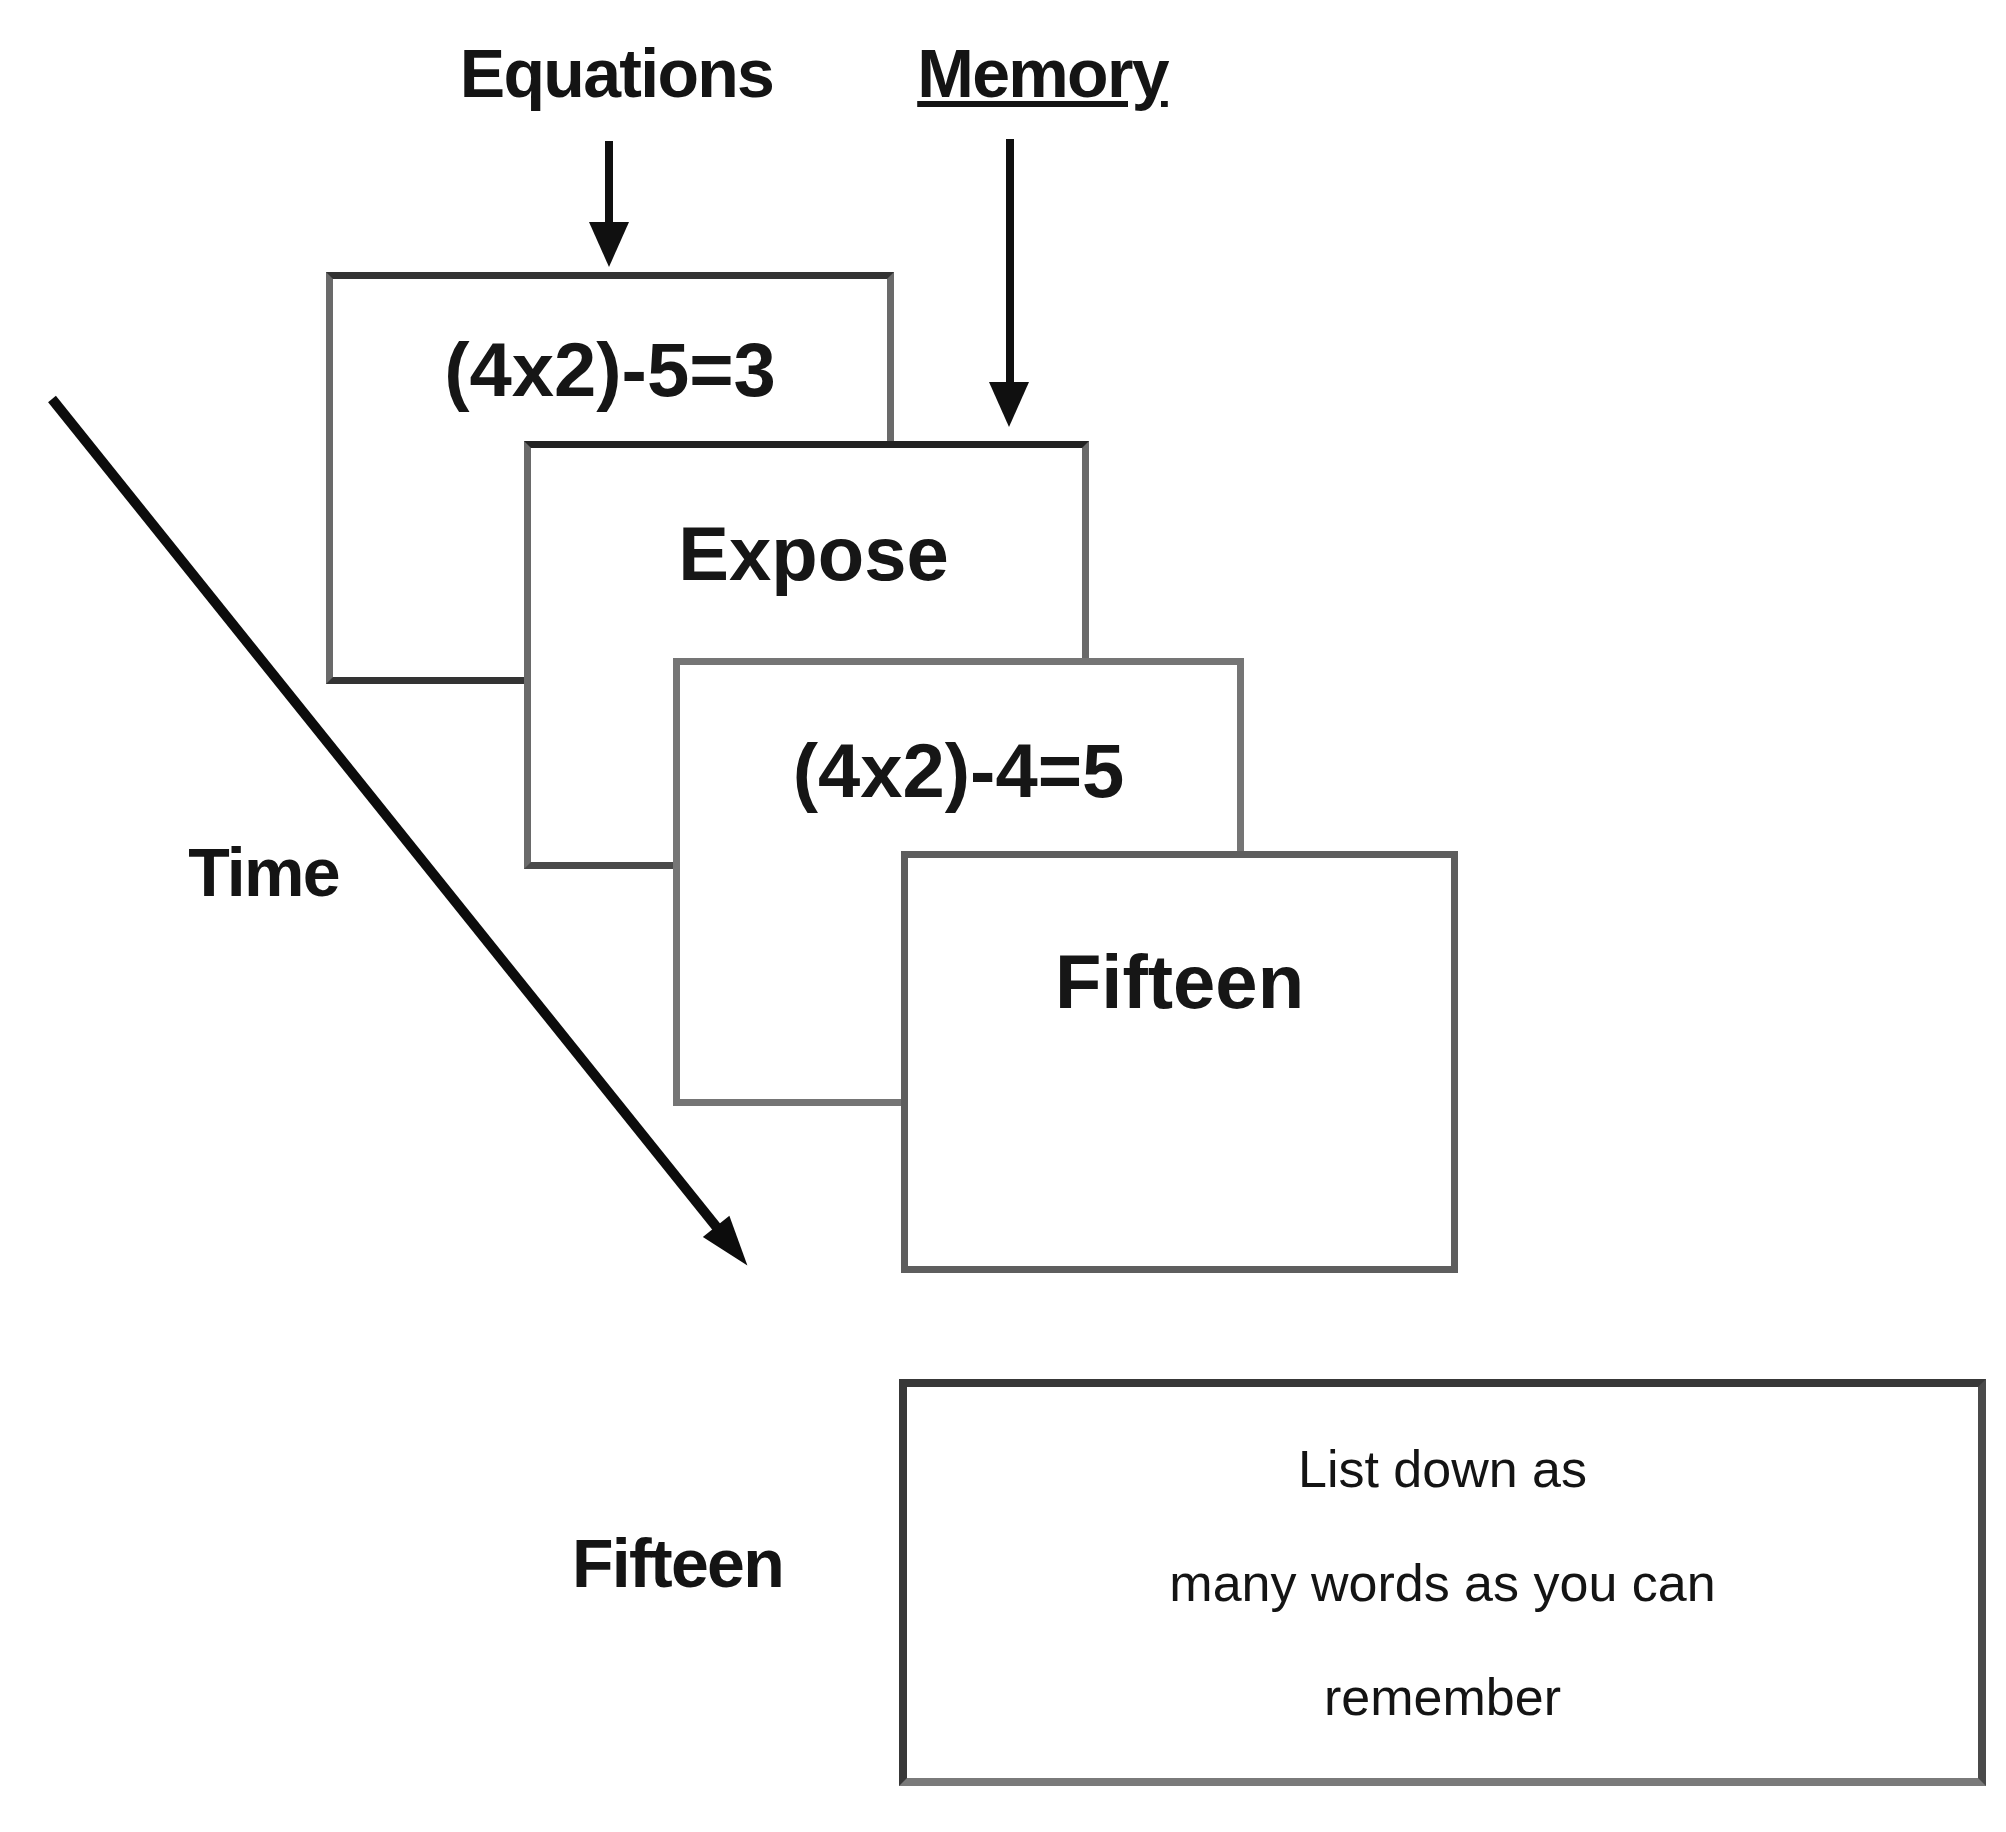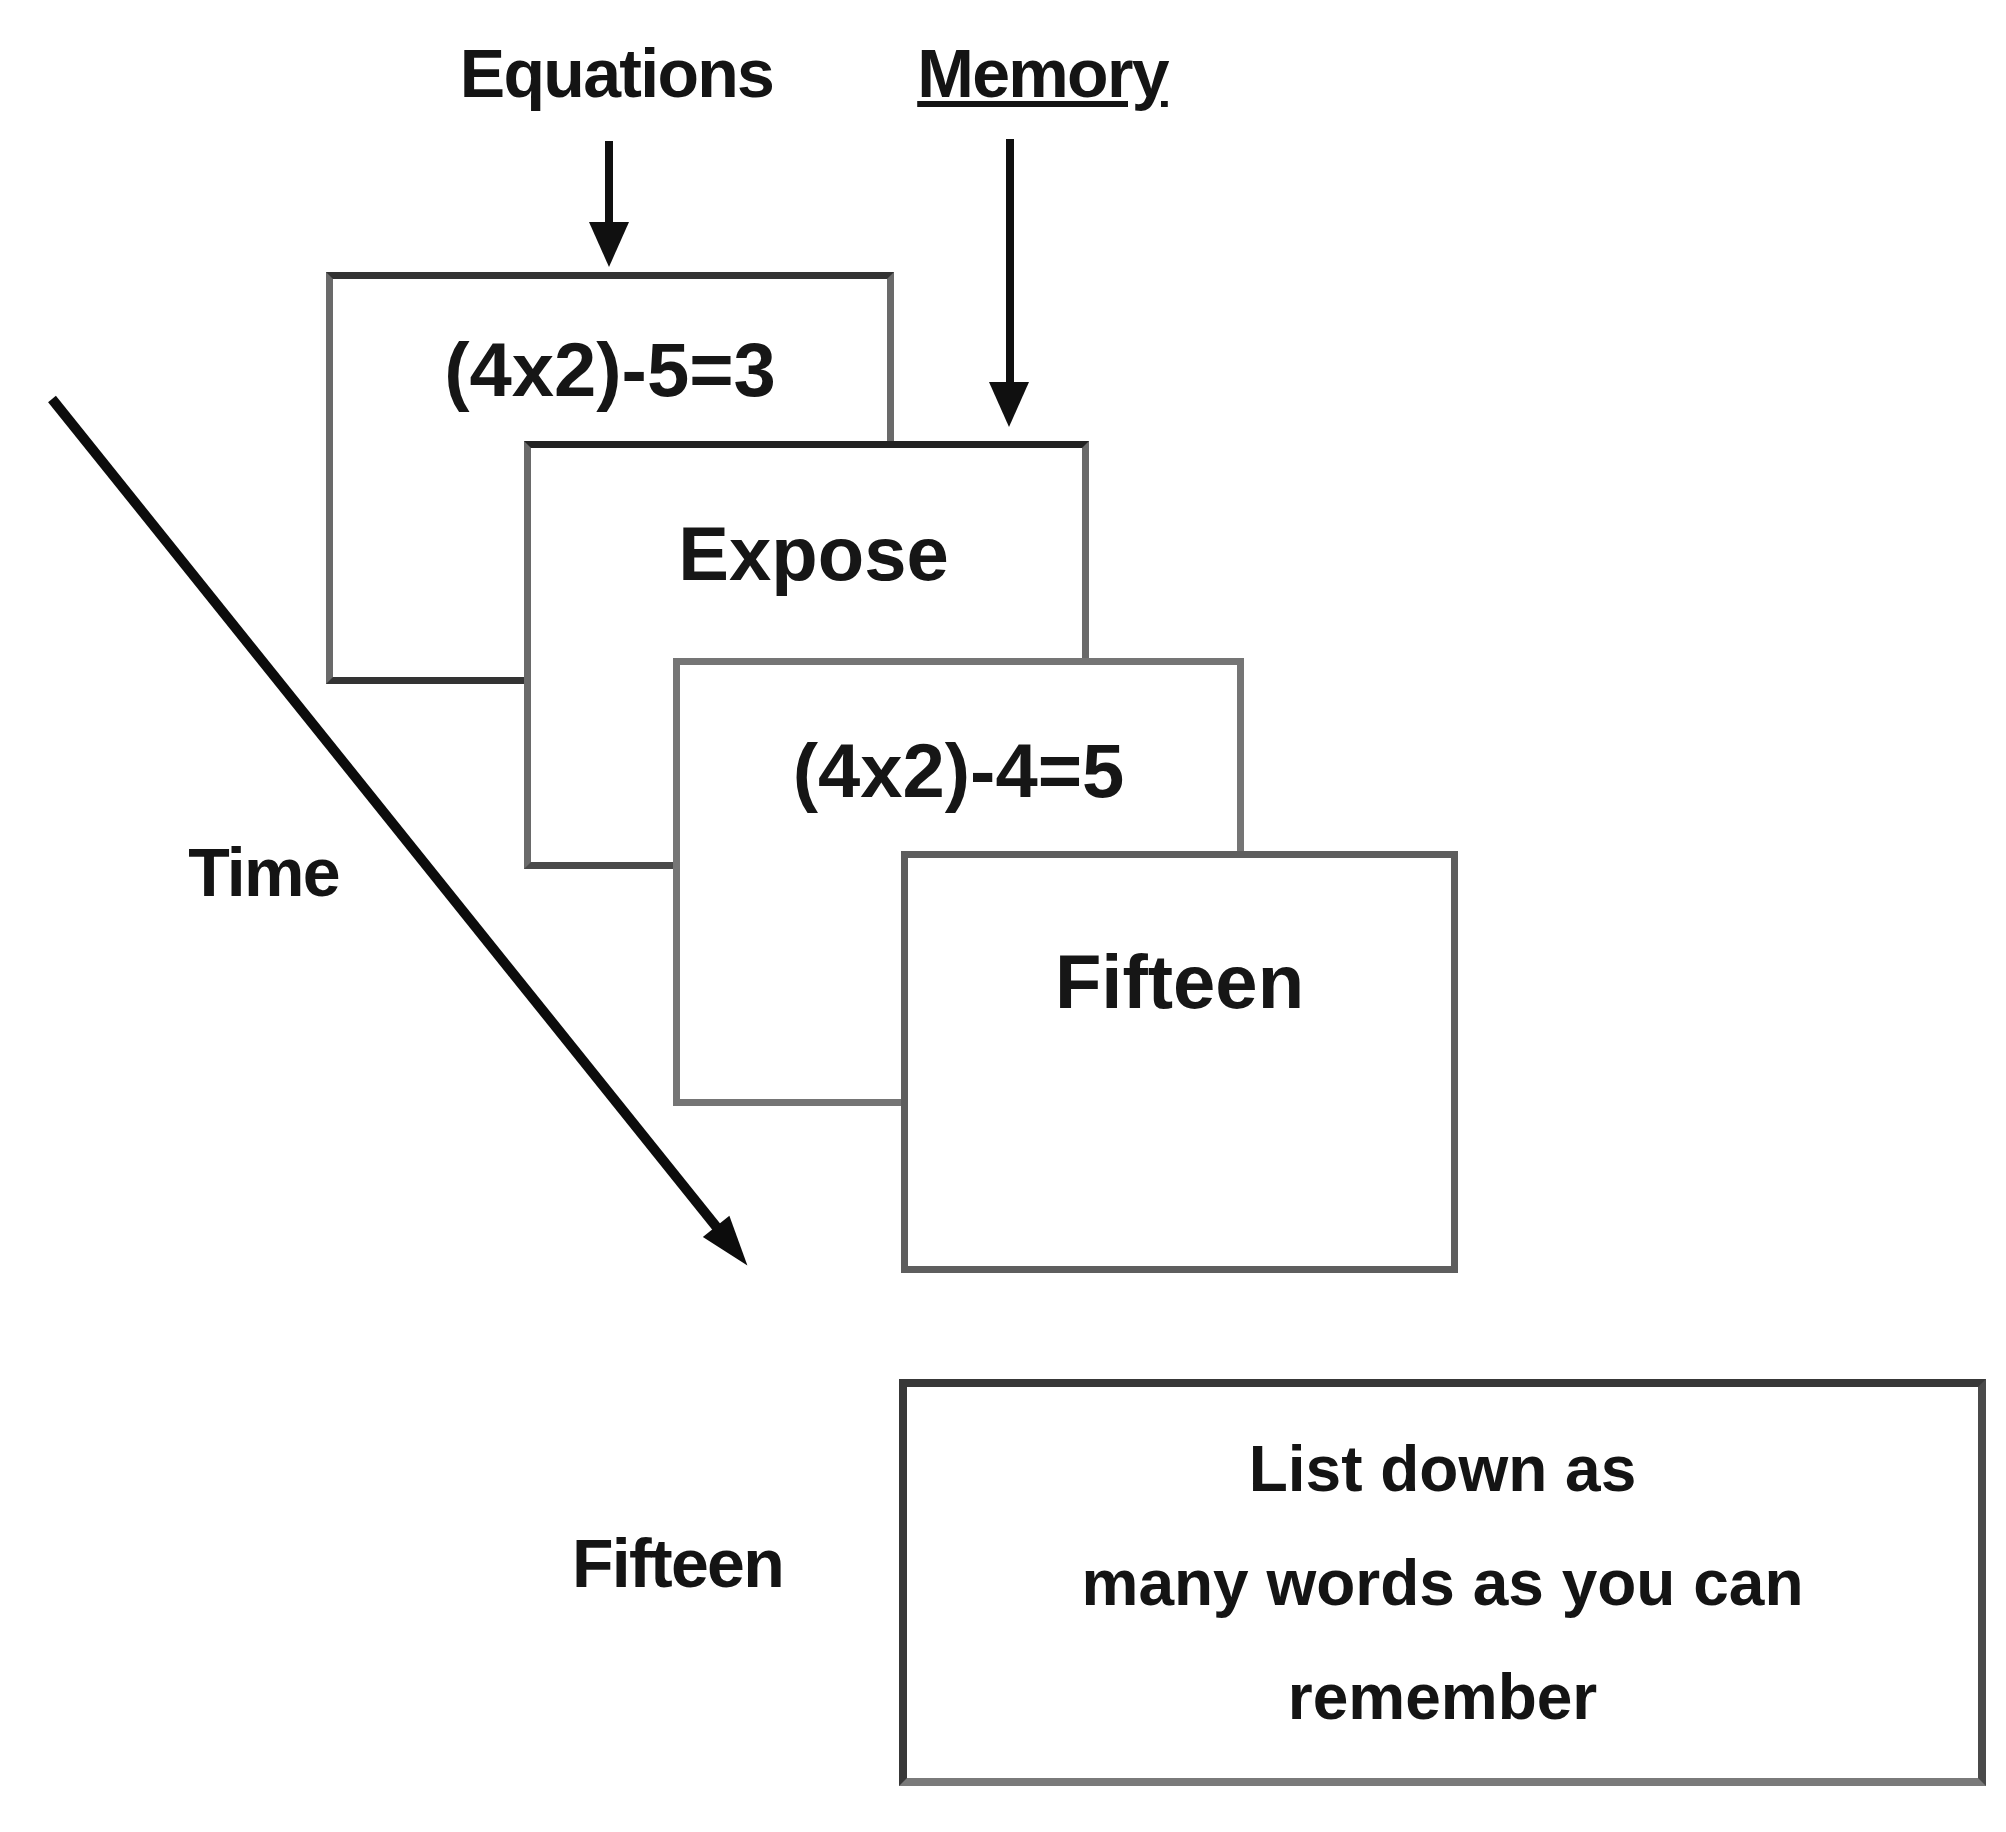--- a/index.html
+++ b/index.html
@@ -108,23 +108,23 @@
     border: 8.3px solid #383838;
     border-bottom-color: #7a7a7a;
     border-right-color: #4a4a4a;
     box-sizing: border-box;
     display: flex;
     flex-direction: column;
     align-items: center;
     justify-content: center;
   }
   #recall-box .instr-line {
-    font-size: 64px;
+    font-size: 52px;
     line-height: 114px;
-    font-weight: 700;
+    font-weight: 400;
     text-align: left;
     color: #141414;
     white-space: nowrap;
   }
 </style>
 </head>
 <body>
 
 <div id="canvas">
 

